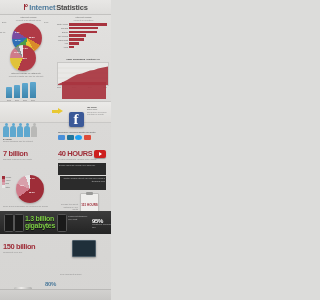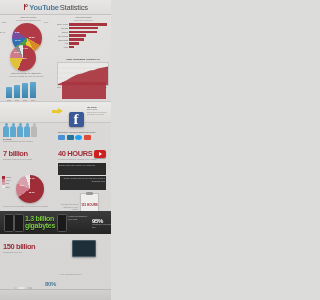--- a/index.html
+++ b/index.html
@@ -16,21 +16,21 @@
   
   .header{position:absolute;left:0;top:0;width:111px;height:14px;
     background:linear-gradient(180deg,#e8e7e5,#dedddb);
     border-bottom:1px solid #c3c2c0;
     display:flex;align-items:center;justify-content:center;gap:1px;}
   .hdr-icon{width:5px;height:6px;position:relative;}
   .hdr-icon:before{content:"";position:absolute;left:1px;top:0;width:1px;height:6px;background:#9a2c36;}
   .hdr-icon:after{content:"";position:absolute;left:2px;top:0;width:3px;height:3px;
     border:1px solid #9a2c36;border-radius:50% 50% 50% 0;box-sizing:border-box;}
   .hdr-a{font-size:7.5px;font-weight:bold;color:#4e7b9c;letter-spacing:-0.2px;}
-  .hdr-b{font-size:7.5px;font-weight:normal;color:#4a4a4a;letter-spacing:-0.2px;}
+  .hdr-b{font-size:7.5px;font-weight:bold;color:#4a4a4a;letter-spacing:-0.2px;}
 
   .cap{font-size:2.5px;color:#6d6d6d;text-align:center;line-height:3px;}
   .sub{font-size:2px;color:#8a8a8a;text-align:center;line-height:2.6px;}
 
   
   .blk{position:absolute;}
 
   
   .pie1{width:30px;height:30px;border-radius:50%;
     background:conic-gradient(
@@ -147,21 +147,21 @@
   .logos{display:flex;gap:1.5px;align-items:center;flex-wrap:wrap;width:50px;}
   .logo{width:7px;height:5px;border-radius:1px;}
 </style>
 </head>
 <body>
 
 <div class="page">
 
   <div class="header">
     <span class="hdr-icon"></span>
-    <span class="hdr-a">YouTube</span>
+    <span class="hdr-a">Internet</span>
       <span class="hdr-b">Statistics</span>
   </div>
 
   <div class="blk" style="left:2px;top:16px;width:53px;">
     <div class="cap">Internet Usage</div>
     <div class="sub">(percent of all internet users)</div>
   </div>
   <div class="blk" style="left:12px;top:23px;">
     <div class="pie1">
       <span class="pielbl" style="left:17px;top:13px;">32.8%</span>

